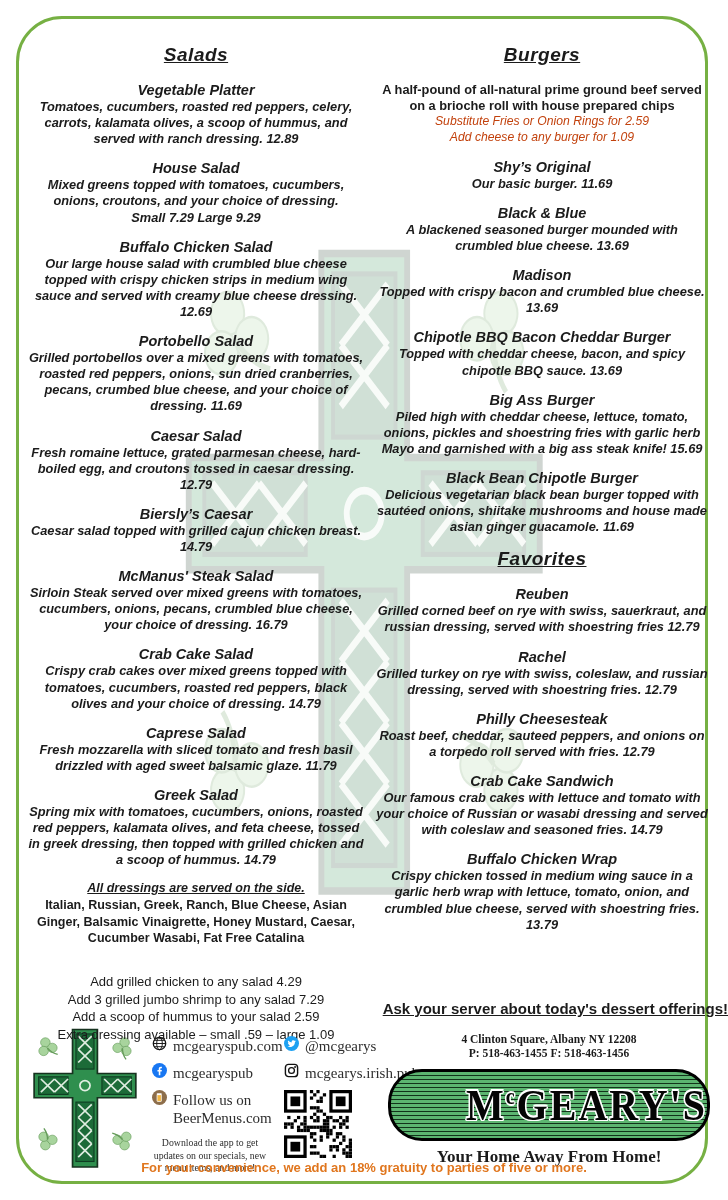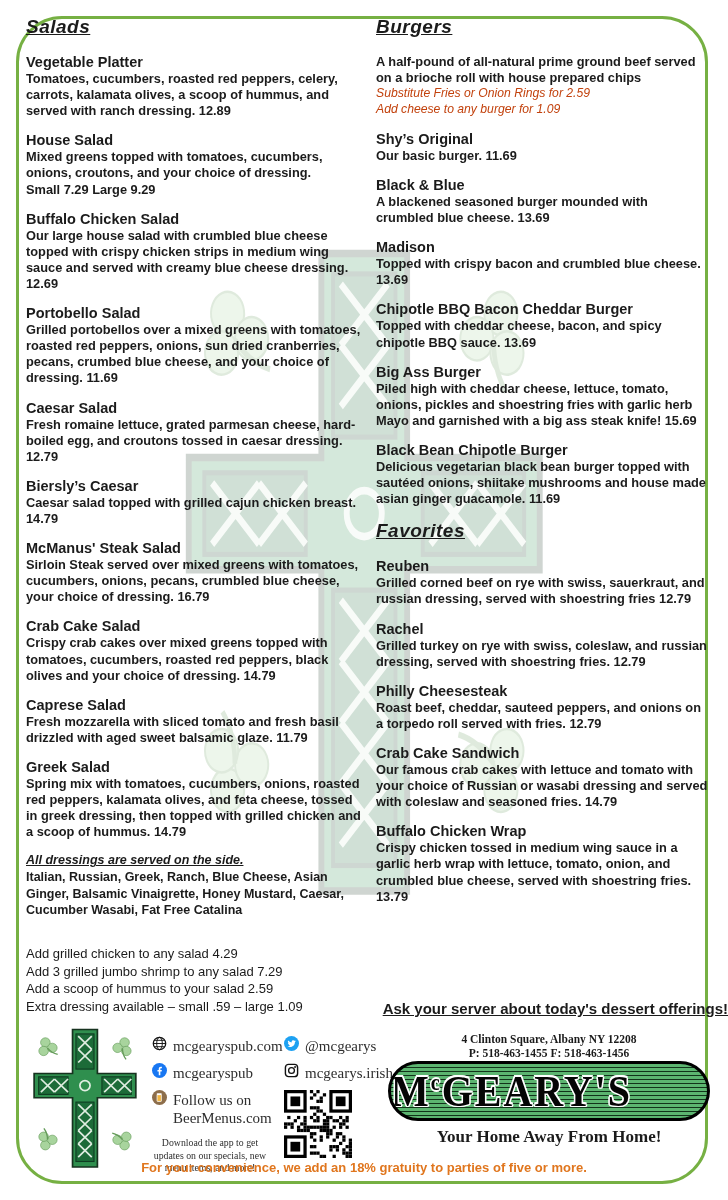--- a/index.html
+++ b/index.html
@@ -7,28 +7,28 @@
     width:728px;height:1200px;position:relative;overflow:hidden;
     background:#ffffff;color:#1b1b1b;
     font-family:"Liberation Sans", sans-serif;
   }
   .frame{
     position:absolute;left:16px;top:16px;width:692px;height:1168px;
     border:3px solid #76b043;border-radius:46px;box-sizing:border-box;
     z-index:1;pointer-events:none;
   }
   .watermark-svg{position:absolute;left:0;top:0;z-index:0;pointer-events:none;}
-  .col{position:absolute;top:12px;z-index:2;}
+  .col{position:absolute;top:40px;text-align:center;z-index:2;}
   .col.left{left:26px;width:340px;}
   .col.right{left:376px;width:332px;}
   .section-heading{
     font-size:19px;font-weight:bold;font-style:italic;
     text-decoration:underline;letter-spacing:.5px;margin:4px 0 16px;
   }
-  .item{margin-bottom:13px;}
+  .item{margin-bottom:13px;font-style:italic;}
   .item-name{font-size:14.5px;font-weight:bold;margin-bottom:1px;}
   .item-desc{font-size:12.8px;font-weight:bold;line-height:1.26;}
   .intro{margin-bottom:13px;}
   .intro-bold{font-size:12.8px;font-weight:bold;line-height:1.26;}
   .intro-italic{font-size:12.2px;font-style:italic;color:#c2410c;line-height:1.3;}
   .footnote{margin-top:4px;}
   .fn-underline{font-size:12.5px;font-weight:bold;font-style:italic;text-decoration:underline;margin-bottom:2px;}
   .fn-bold{font-size:12.5px;font-weight:bold;line-height:1.3;}
   .fn-plain{margin-top:27px;font-size:13px;font-weight:normal;line-height:1.35;}
   .dessert{
@@ -45,23 +45,23 @@
   .s-icon svg{width:15px;height:15px;display:block;}
   .s-label{font-size:15px;color:#2e2e2e;line-height:1.25;padding-top:1px;}
   .qr{grid-area:3/2/5/3;width:68px;height:68px;}
   .app-note{font-size:9.8px;color:#2e2e2e;text-align:center;width:116px;line-height:1.3;padding-top:2px;}
   .footer-right{
     position:absolute;left:388px;top:1032px;width:322px;text-align:center;z-index:2;
     font-family:"Liberation Serif", serif;color:#1b1b1b;
   }
   .address,.phone{font-size:11.5px;font-weight:bold;line-height:1.25;}
   .oval{
-    height:60px;border-radius:34px;border:3px solid #000;box-sizing:border-box;
+    margin-top:8px;height:72px;border-radius:34px;border:3px solid #000;box-sizing:border-box;
     background:repeating-linear-gradient(to bottom,#5cb570 0px,#5cb570 2.6px,#12331a 2.6px,#12331a 4px);
-    display:flex;align-items:center;justify-content:flex-start;overflow:hidden;
+    display:flex;align-items:center;justify-content:flex-end;overflow:hidden;
   }
   .logo-text{
     font-family:"Liberation Serif", serif;font-weight:bold;font-size:40px;color:#050505;
     letter-spacing:2px;transform:scaleY(1.12);line-height:1;
     text-shadow:-1.5px 0 #fff,1.5px 0 #fff,0 -1.5px #fff,0 1.5px #fff,
                 -1px -1px #fff,1px 1px #fff,-1px 1px #fff,1px -1px #fff;
     white-space:nowrap;
   }
   .logo-text .small-c{font-size:20px;vertical-align:14px;}
   .tagline{margin-top:6px;font-size:17px;font-weight:bold;}

